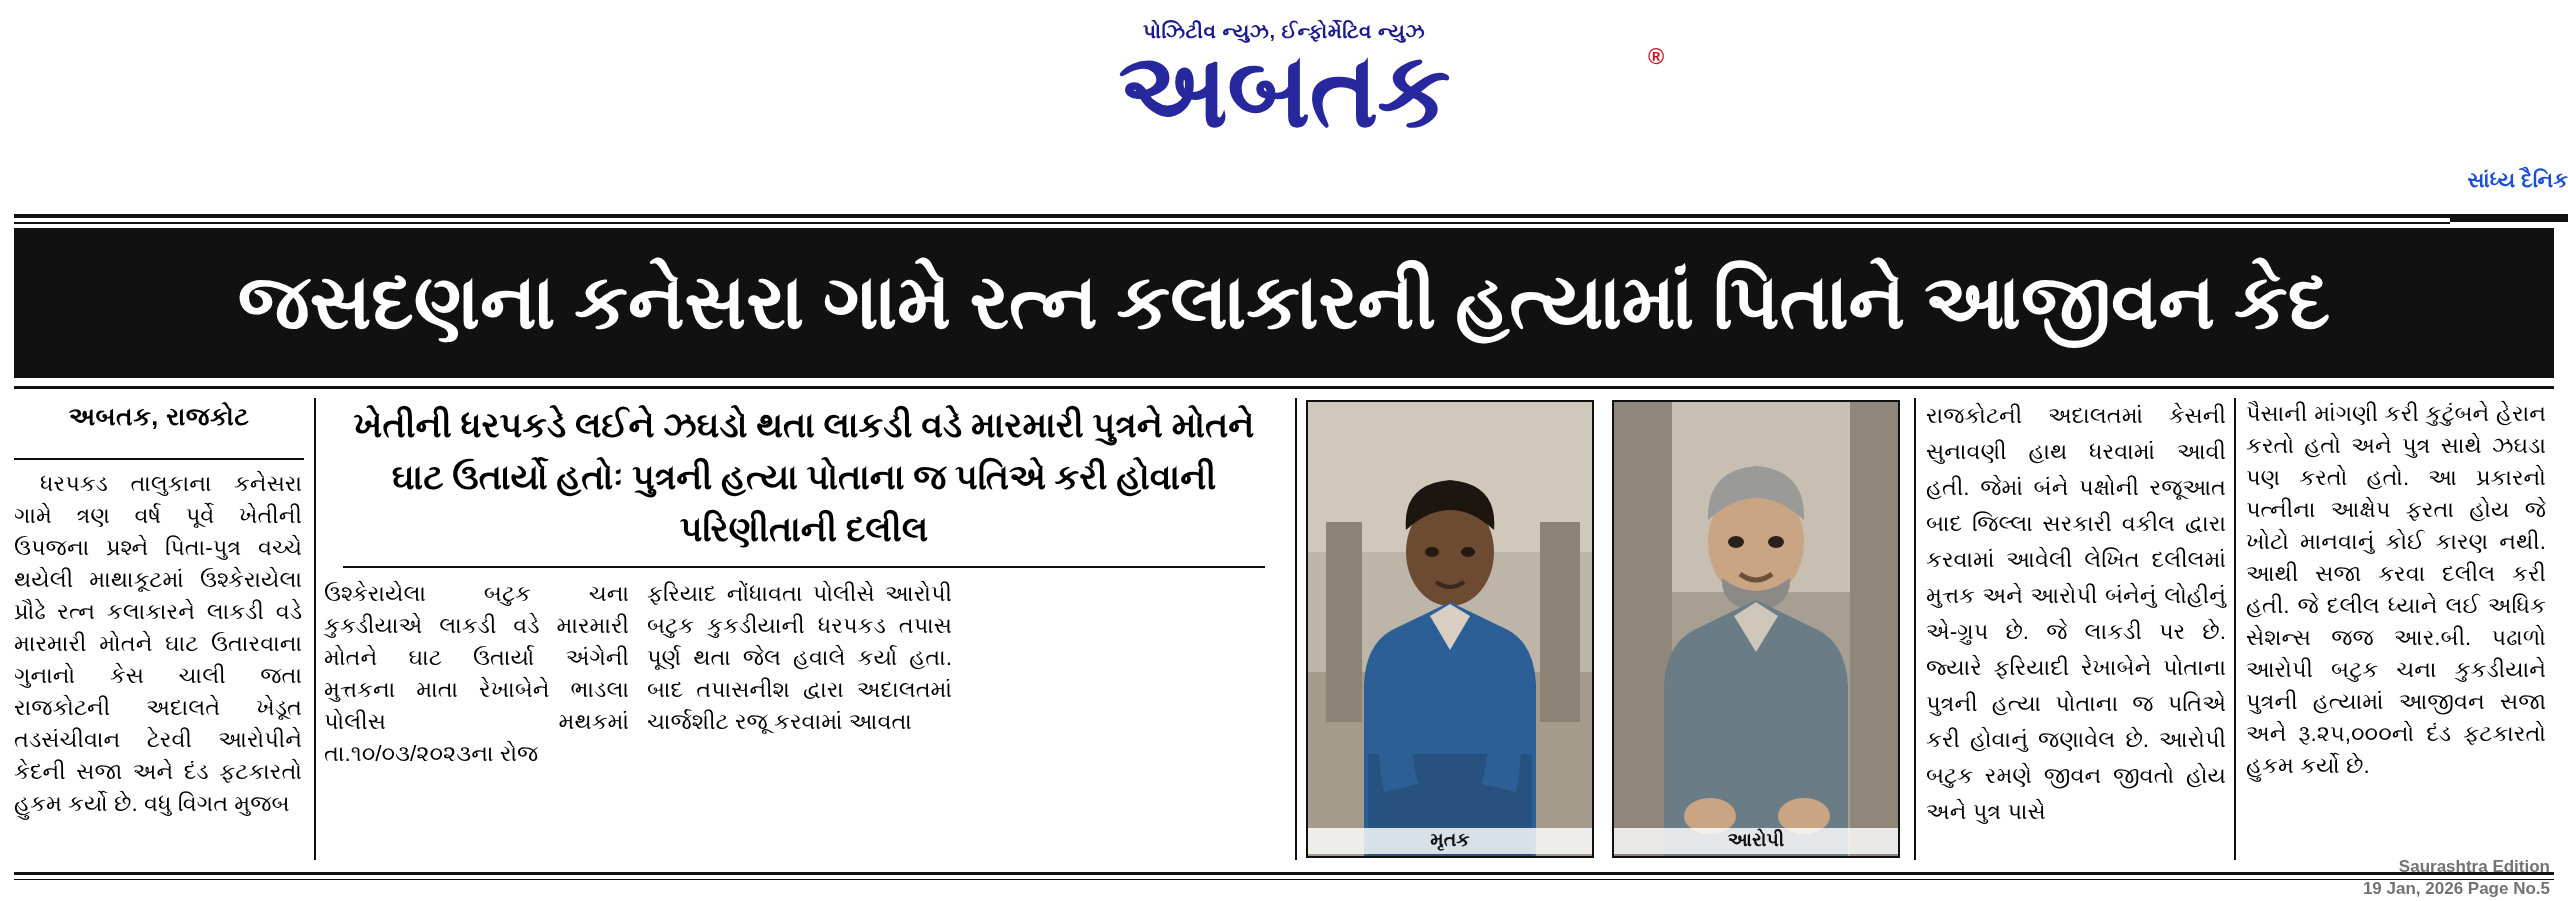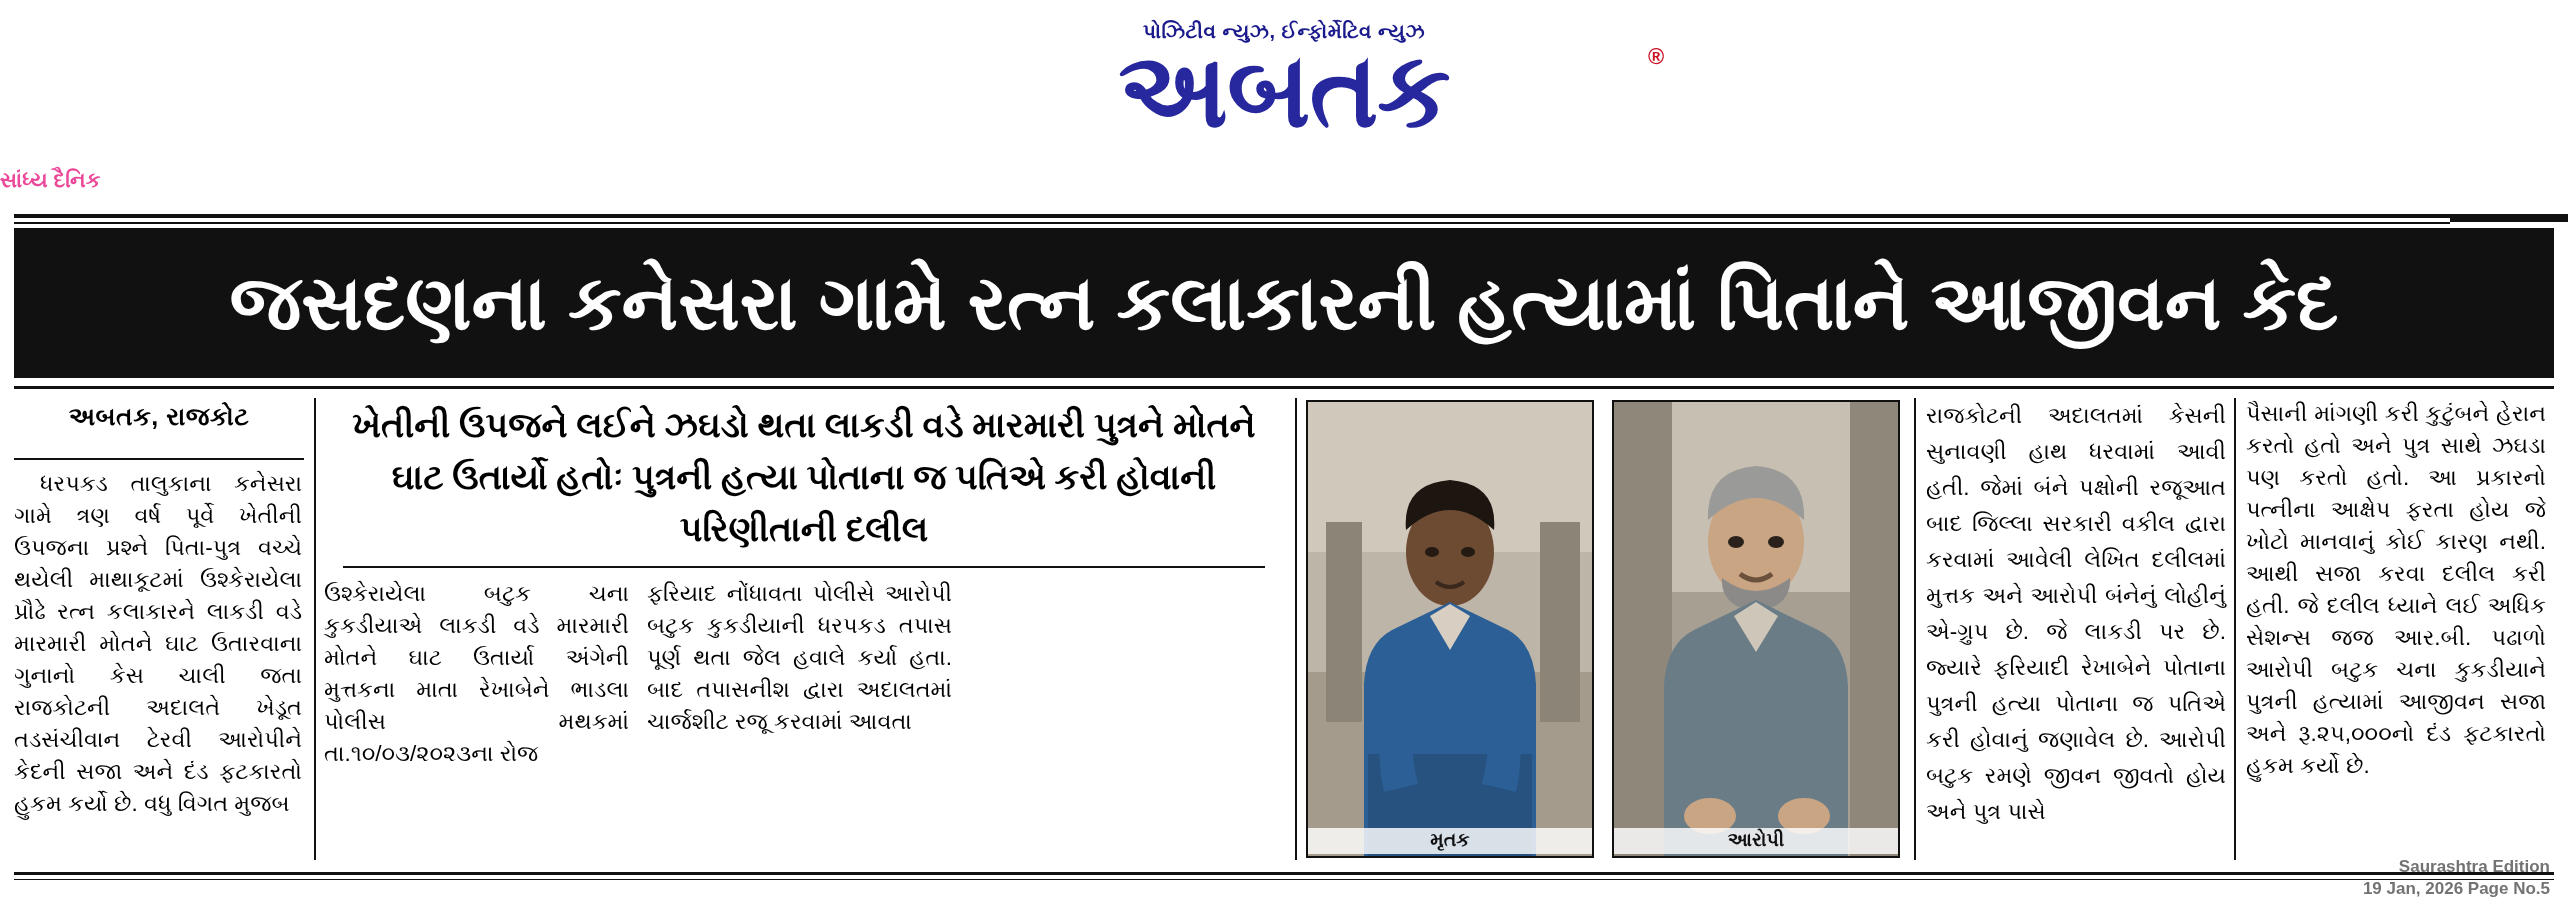--- a/index.html
+++ b/index.html
@@ -52,24 +52,24 @@
     position: absolute;
     top: 44px;
     left: 1648px;
     font-size: 22px;
     color: #cc1122;
     font-weight: bold;
   }
   .mast-sub {
     position: absolute;
     top: 168px; left: 0; right: 0;
-    text-align: left;
+    text-align: right;
     font-size: 21px;
     font-weight: bold;
-    color: #ec4899;
+    color: #1d4ed8;
   }
 
   .rule-top {
     position: absolute;
     top: 214px; left: 14px;
     width: 2540px;
     height: 4px;
     background: #111;
   }
   .rule-top2 {
@@ -115,21 +115,21 @@
     background: #111;
     overflow: hidden;
   }
   .banner-text {
     position: absolute;
     top: 50%;
     left: 0; right: 0;
     transform: translateY(-50%);
     text-align: center;
     color: #fff;
-    font-family: Liberation Sans, sans-serif;
+    font-family: Liberation Serif, serif;
     font-size: 76px;
     font-weight: bold;
     letter-spacing: 0px;
     white-space: nowrap;
     padding: 0 10px;
   }
 
   .rule-under-banner {
     position: absolute;
     top: 386px; left: 14px;
@@ -328,21 +328,21 @@
 
     <div class="col1">
       <div class="dateline">અબતક, રાજકોટ</div>
       <div class="dateline-rule"></div>
       <div class="c1-text"><span class="indent"></span><span>ધરપકડ તાલુકાના કનેસરા ગામે ત્રણ વર્ષ પૂર્વે ખેતીની ઉપજના પ્રશ્ને પિતા-પુત્ર વચ્ચે થયેલી માથાકૂટમાં ઉશ્કેરાયેલા પ્રૌઢે રત્ન કલાકારને લાકડી વડે મારમારી મોતને ઘાટ ઉતારવાના ગુનાનો કેસ ચાલી જતા રાજકોટની અદાલતે ખેડૂત તડસંચીવાન ટેરવી આરોપીને કેદની સજા અને દંડ ફટકારતો હુકમ કર્યો છે. વધુ વિગત મુજબ</span></div>
     </div>
 
     <div class="vrule" style="left:300px; top:0; height:462px;"></div>
 
     <div class="col2">
-      <div class="subhead">ખેતીની ઉપજને લઈને ઝઘડો થતા લાકડી વડે મારમારી પુત્રને મોતને ઘાટ ઉતાર્યો હતોઃ પુત્રની હત્યા પોતાના જ પતિએ કરી હોવાની પરિણીતાની દલીલ</div>
+      <div class="subhead">ખેતીની ધરપકડે લઈને ઝઘડો થતા લાકડી વડે મારમારી પુત્રને મોતને ઘાટ ઉતાર્યો હતોઃ પુત્રની હત્યા પોતાના જ પતિએ કરી હોવાની પરિણીતાની દલીલ</div>
       <div class="subhead-rule"></div>
       <div class="sub-cols">
         <div class="sub-col">ઉશ્કેરાયેલા બટુક ચના કુકડીયાએ લાકડી વડે મારમારી મોતને ઘાટ ઉતાર્યા અંગેની મુત્તકના માતા રેખાબેને ભાડલા પોલીસ મથકમાં તા.૧૦/૦૩/૨૦૨૩ના રોજ</div>
         <div class="sub-col">ફરિયાદ નોંધાવતા પોલીસે આરોપી બટુક કુકડીયાની ધરપકડ તપાસ પૂર્ણ થતા જેલ હવાલે કર્યા હતા. બાદ તપાસનીશ દ્વારા અદાલતમાં ચાર્જશીટ રજૂ કરવામાં આવતા</div>
       </div>
     </div>
 
     <div class="vrule" style="left:1281px; top:0; height:462px;"></div>
 
     <div class="photos">

